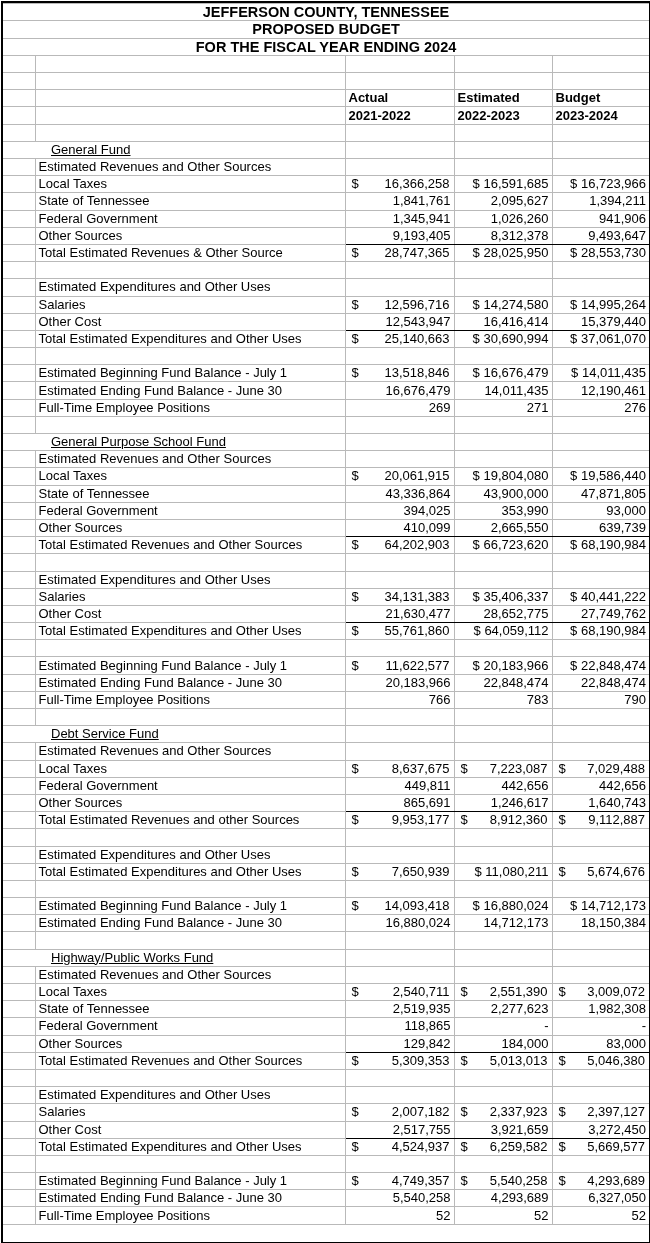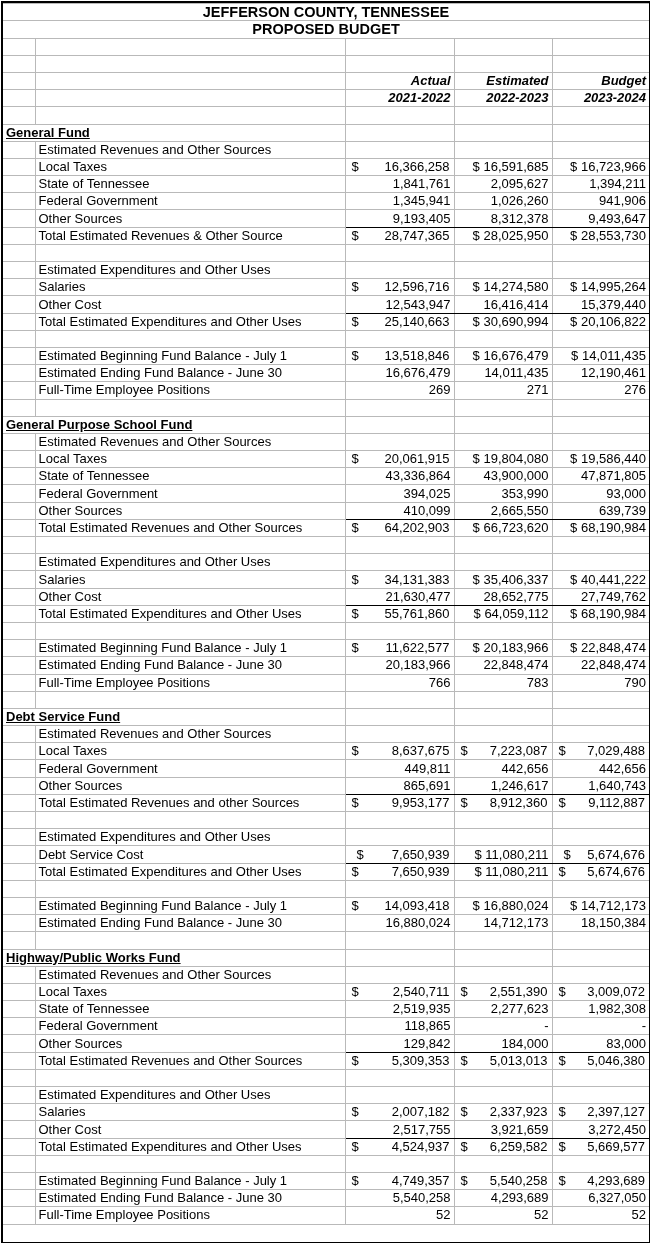--- a/index.html
+++ b/index.html
@@ -14,22 +14,22 @@
   col.c2 { width: 109px; }
   col.c3 { width: 98px; }
   col.c4 { width: 97px; }
   td {
     height: 16.2px; padding: 0 3px; font-size: 13px; line-height: 16px;
     border: 1px solid #b9b9b9; white-space: nowrap; overflow: hidden;
   }
   tr.title td { text-align: center; font-weight: bold; font-size: 14.5px; height: 16.3px; }
   td.first { border-left: none; }
   td.last { border-right: none; }
-  .hdr { text-align: right; font-weight: bold; font-style: italic; }
-  .fund { font-weight: bold; text-decoration: underline; }
+  .hdr { font-weight: bold; }
+  .fund { font-weight: normal; text-decoration: underline; margin-left: 45px; }
   .section { font-weight: normal; }
   .num { text-align: right; }
   .money { display: flex; justify-content: space-between; }
   .money .sign { padding-left: 3px; }
   .money .val { padding-right: 1px; }
   tr.underline td.v { border-bottom: 1.6px solid #000; padding-left: 8px; }
 </style>
 </head>
 <body>
 
@@ -42,20 +42,23 @@
         <col class="c3">
         <col class="c4">
       </colgroup>
     <tbody id="tbody">
       <tr class="title">
         <td colspan="5" class="first last">JEFFERSON COUNTY, TENNESSEE</td>
       </tr>
       <tr class="title">
         <td colspan="5" class="first last">PROPOSED BUDGET</td>
       </tr>
+      <tr class="title">
+        <td colspan="5" class="first last">FOR THE FISCAL YEAR ENDING 2024</td>
+      </tr>
       <tr>
           <td class="first"></td>
           <td></td>
           <td></td>
           <td></td>
           <td class="last"></td>
         </tr>
       <tr>
           <td class="first"></td>
           <td></td>
@@ -178,21 +181,21 @@
         <tr>
           <td class="first"></td>
           <td>Total Estimated Expenditures and Other Uses</td>
           <td class="num v">
             <div class="money">
               <span class="sign">$</span>
               <span class="val">25,140,663</span>
             </div>
           </td>
           <td class="num v"><span>$</span> <span>30,690,994</span></td>
-          <td class="num v last"><span>$</span> <span>20,106,822</span></td>
+          <td class="num v last"><span>$</span> <span>37,061,070</span></td>
         </tr>
         <tr>
           <td class="first"></td>
           <td></td>
           <td></td>
           <td></td>
           <td class="last"></td>
         </tr>
         <tr>
           <td class="first"></td>
@@ -447,37 +450,20 @@
           <td></td>
           <td></td>
           <td class="last"></td>
         </tr>
         <tr>
           <td class="first"></td>
           <td class="section">Estimated Expenditures and Other Uses</td>
           <td></td>
           <td></td>
           <td class="last"></td>
-        </tr>
-        <tr class="underline">
-          <td class="first"></td>
-          <td>Debt Service Cost</td>
-          <td class="num v">
-            <div class="money">
-              <span class="sign">$</span>
-              <span class="val">7,650,939</span>
-            </div>
-          </td>
-          <td class="num v"><span>$</span> <span>11,080,211</span></td>
-          <td class="num v last">
-            <div class="money">
-              <span class="sign">$</span>
-              <span class="val">5,674,676</span>
-            </div>
-          </td>
         </tr>
         <tr>
           <td class="first"></td>
           <td>Total Estimated Expenditures and Other Uses</td>
           <td class="num v">
             <div class="money">
               <span class="sign">$</span>
               <span class="val">7,650,939</span>
             </div>
           </td>

